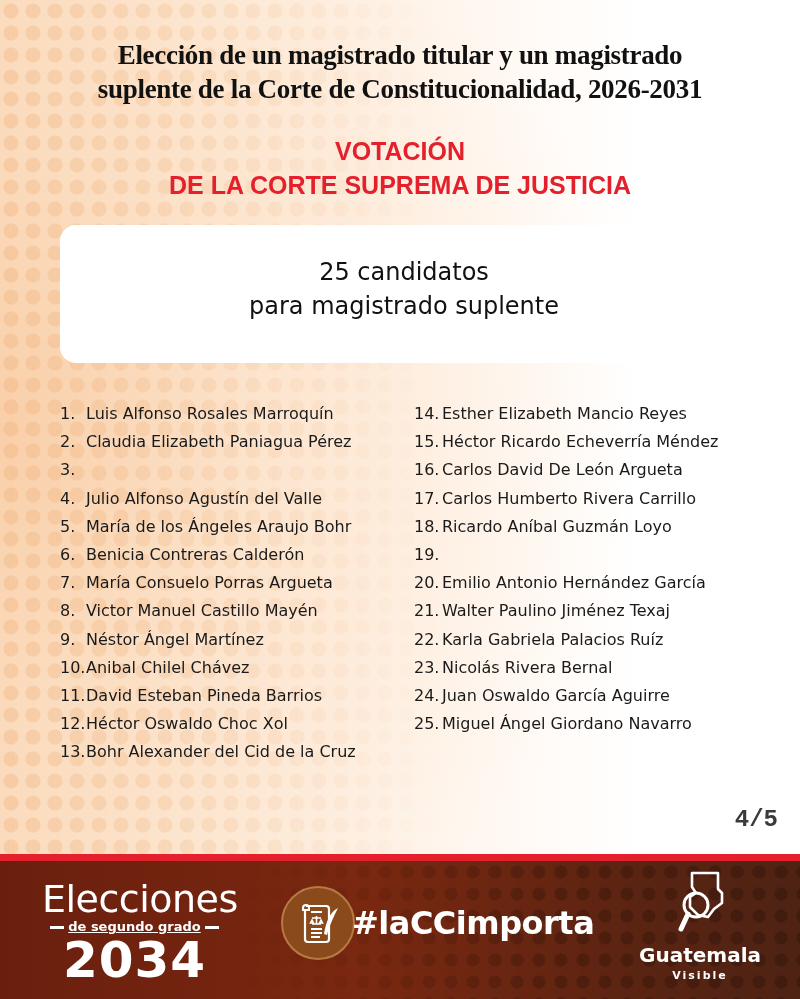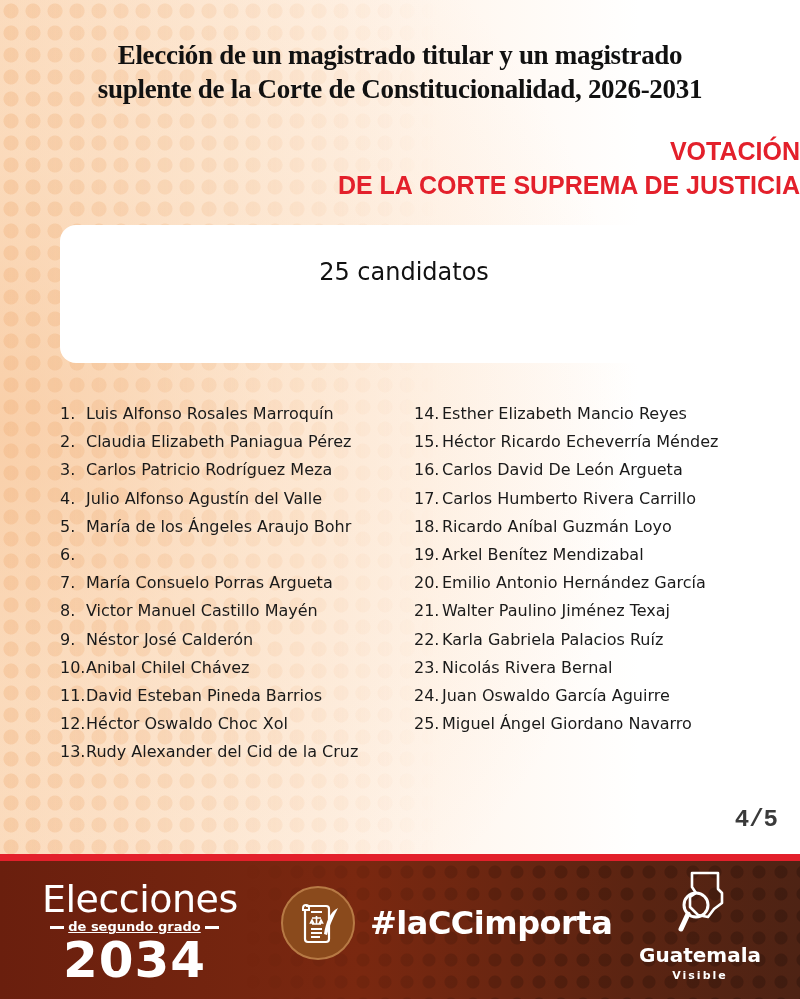--- a/index.html
+++ b/index.html
@@ -35,21 +35,21 @@
     .title span { display: block; }
     .subtitle {
       position: absolute; left: 0; top: 134px; width: 800px;
       text-align: center;
       font-family: "Liberation Sans", sans-serif;
       font-weight: bold;
       font-size: 25px;
       line-height: 34px;
       color: #e3202b;
     }
-    .subtitle span { display: block; text-align: right; }
+    .subtitle span { display: block; }
     .card {
       position: absolute; left: 60px; top: 225px; width: 760px; height: 138px;
       background: #ffffff;
       border-radius: 16px;
     }
     .card-text {
       position: absolute; left: 0; top: 255px; width: 800px;
       text-align: center;
       font-family: "DejaVu Sans", sans-serif;
       font-size: 24px;
@@ -110,21 +110,21 @@
     .brand .b2 .dash { display: inline-block; width: 14px; height: 3px; background: #ffffff; }
     .brand .b3 { font-size: 50px; font-weight: bold; line-height: 50px; letter-spacing: 1px; }
     .scroll-icon {
       position: absolute; left: 281px; top: 25px; width: 74px; height: 74px;
       border-radius: 50%;
       background: #8a4a1c;
       border: 2px solid #b77a45;
     }
     .scroll-icon svg { position: absolute; left: 17px; top: 14px; }
     .hashtag {
-      position: absolute; left: 370px; top: 42px;
+      position: absolute; left: 352px; top: 42px;
       color: #ffffff;
       font-family: "DejaVu Sans", sans-serif;
       font-weight: bold;
       font-size: 32px;
       line-height: 40px;
       letter-spacing: -0.5px;
     }
     .gv {
       position: absolute; left: 630px; top: 8px; width: 140px; height: 130px;
       text-align: center; color: #ffffff;
@@ -151,73 +151,74 @@
 </div>
 
 <div class="subtitle">
   <span>VOTACIÓN</span>
   <span>DE LA CORTE SUPREMA DE JUSTICIA</span>
 </div>
 
 <div class="card"></div>
 <div class="card-text">
   <span>25 candidatos</span>
+  <span>para magistrado suplente</span>
 </div>
 
 <ul class="list left">
   <li>
       <span class="num">1.</span>
       <span>Luis Alfonso Rosales Marroquín</span>
     </li>
   <li>
       <span class="num">2.</span>
       <span>Claudia Elizabeth Paniagua Pérez</span>
     </li>
   <li>
       <span class="num">3.</span>
-      <span>Carlos Patricio Rodríguez Meza</span>
     </li>
   <li>
       <span class="num">4.</span>
       <span>Julio Alfonso Agustín del Valle</span>
     </li>
   <li>
       <span class="num">5.</span>
       <span>María de los Ángeles Araujo Bohr</span>
     </li>
   <li>
       <span class="num">6.</span>
+      <span>Benicia Contreras Calderón</span>
     </li>
   <li>
       <span class="num">7.</span>
       <span>María Consuelo Porras Argueta</span>
     </li>
   <li>
       <span class="num">8.</span>
       <span>Victor Manuel Castillo Mayén</span>
     </li>
   <li>
       <span class="num">9.</span>
-      <span>Néstor José Calderón</span>
+      <span>Néstor Ángel Martínez</span>
     </li>
   <li>
       <span class="num">10.</span>
       <span>Anibal Chilel Chávez</span>
     </li>
   <li>
       <span class="num">11.</span>
       <span>David Esteban Pineda Barrios</span>
     </li>
   <li>
       <span class="num">12.</span>
       <span>Héctor Oswaldo Choc Xol</span>
     </li>
   <li>
       <span class="num">13.</span>
-      <span>Rudy Alexander del Cid de la Cruz</span>
+      <span>Bohr Alexander del Cid de la Cruz</span>
     </li>
 </ul>
 
 <ul class="list right">
   <li>
       <span class="num">14.</span>
       <span>Esther Elizabeth Mancio Reyes</span>
     </li>
   <li>
       <span class="num">15.</span>
@@ -230,21 +231,20 @@
   <li>
       <span class="num">17.</span>
       <span>Carlos Humberto Rivera Carrillo</span>
     </li>
   <li>
       <span class="num">18.</span>
       <span>Ricardo Aníbal Guzmán Loyo</span>
     </li>
   <li>
       <span class="num">19.</span>
-      <span>Arkel Benítez Mendizabal</span>
     </li>
   <li>
       <span class="num">20.</span>
       <span>Emilio Antonio Hernández García</span>
     </li>
   <li>
       <span class="num">21.</span>
       <span>Walter Paulino Jiménez Texaj</span>
     </li>
   <li>

